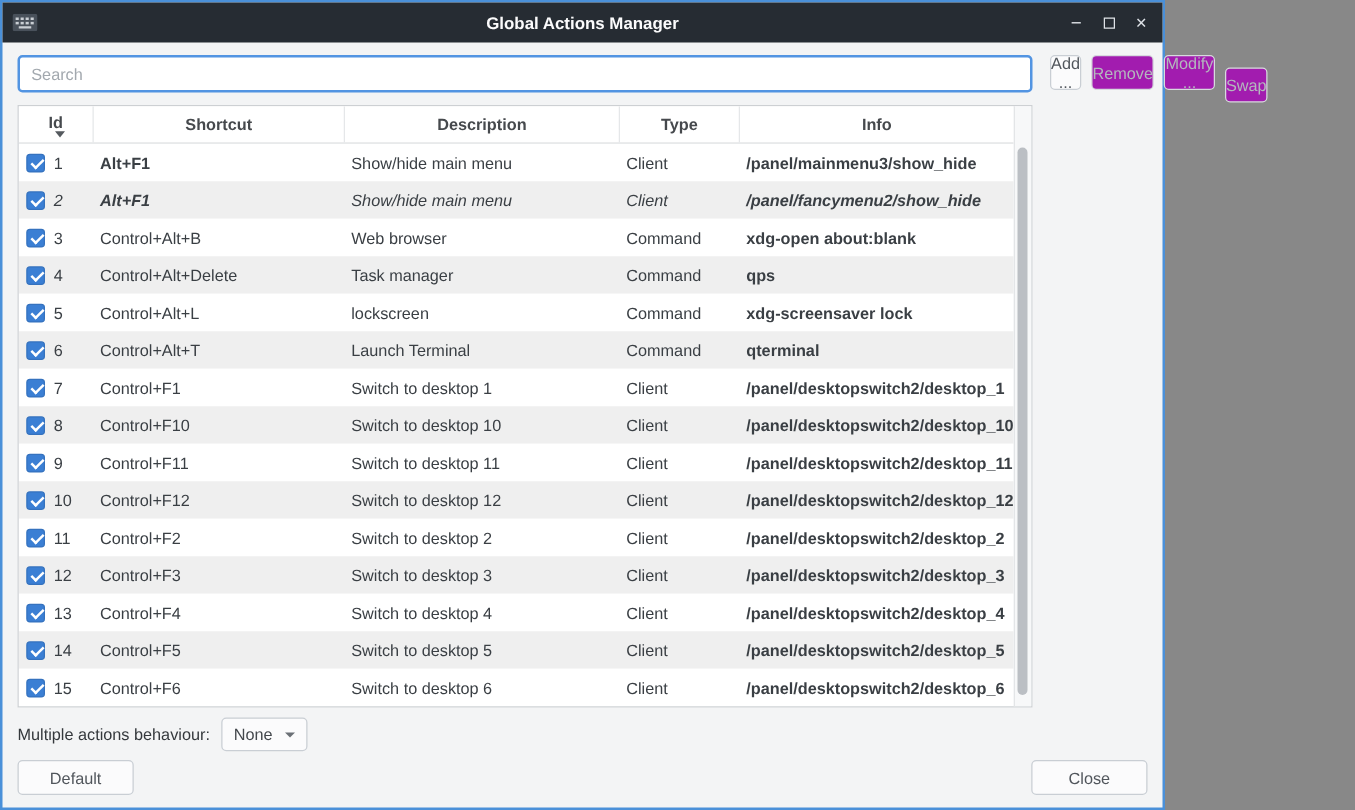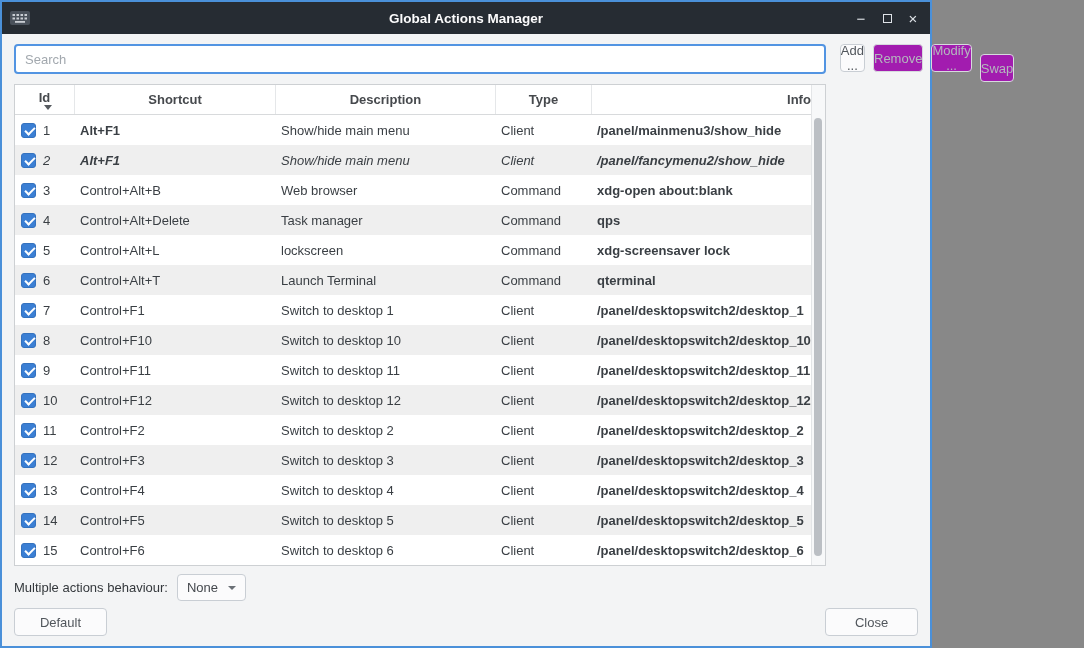--- a/index.html
+++ b/index.html
@@ -93,21 +93,21 @@
   }
   .row.even { background: #ffffff; }
   .row.odd  { background: #efefef; }
   .row.italic { font-style: italic; }
   .c-id    { width: 60px;  display: flex; align-items: center; gap: 7px; padding-left: 6px; }
   .c-short { width: 201px; padding-left: 5px; white-space: nowrap; overflow: hidden; }
   .c-desc  { width: 220px; padding-left: 5px; white-space: nowrap; overflow: hidden; }
   .c-type  { width: 96px;  padding-left: 5px; white-space: nowrap; overflow: hidden; }
   .c-info  { flex: 1;      padding-left: 5px; white-space: nowrap; overflow: hidden; font-weight: bold; }
   .h-id { width: 60px; } .h-short { width: 201px; } .h-desc { width: 220px; }
-  .h-type { width: 96px; } .h-info { flex: 1; align-items: flex-end; }
+  .h-type { width: 96px; } .h-info { flex: 1; }
   .bold { font-weight: bold; }
   .sort-arrow {
     width: 0; height: 0; margin-left: 6px;
     border-left: 4px solid transparent; border-right: 4px solid transparent;
     border-top: 5px solid #55595e;
   }
   .checkbox {
     width: 15px; height: 15px; flex: 0 0 15px;
     border-radius: 3px; background: #3b7fd4; border: 1px solid #3572be;
     position: relative;

